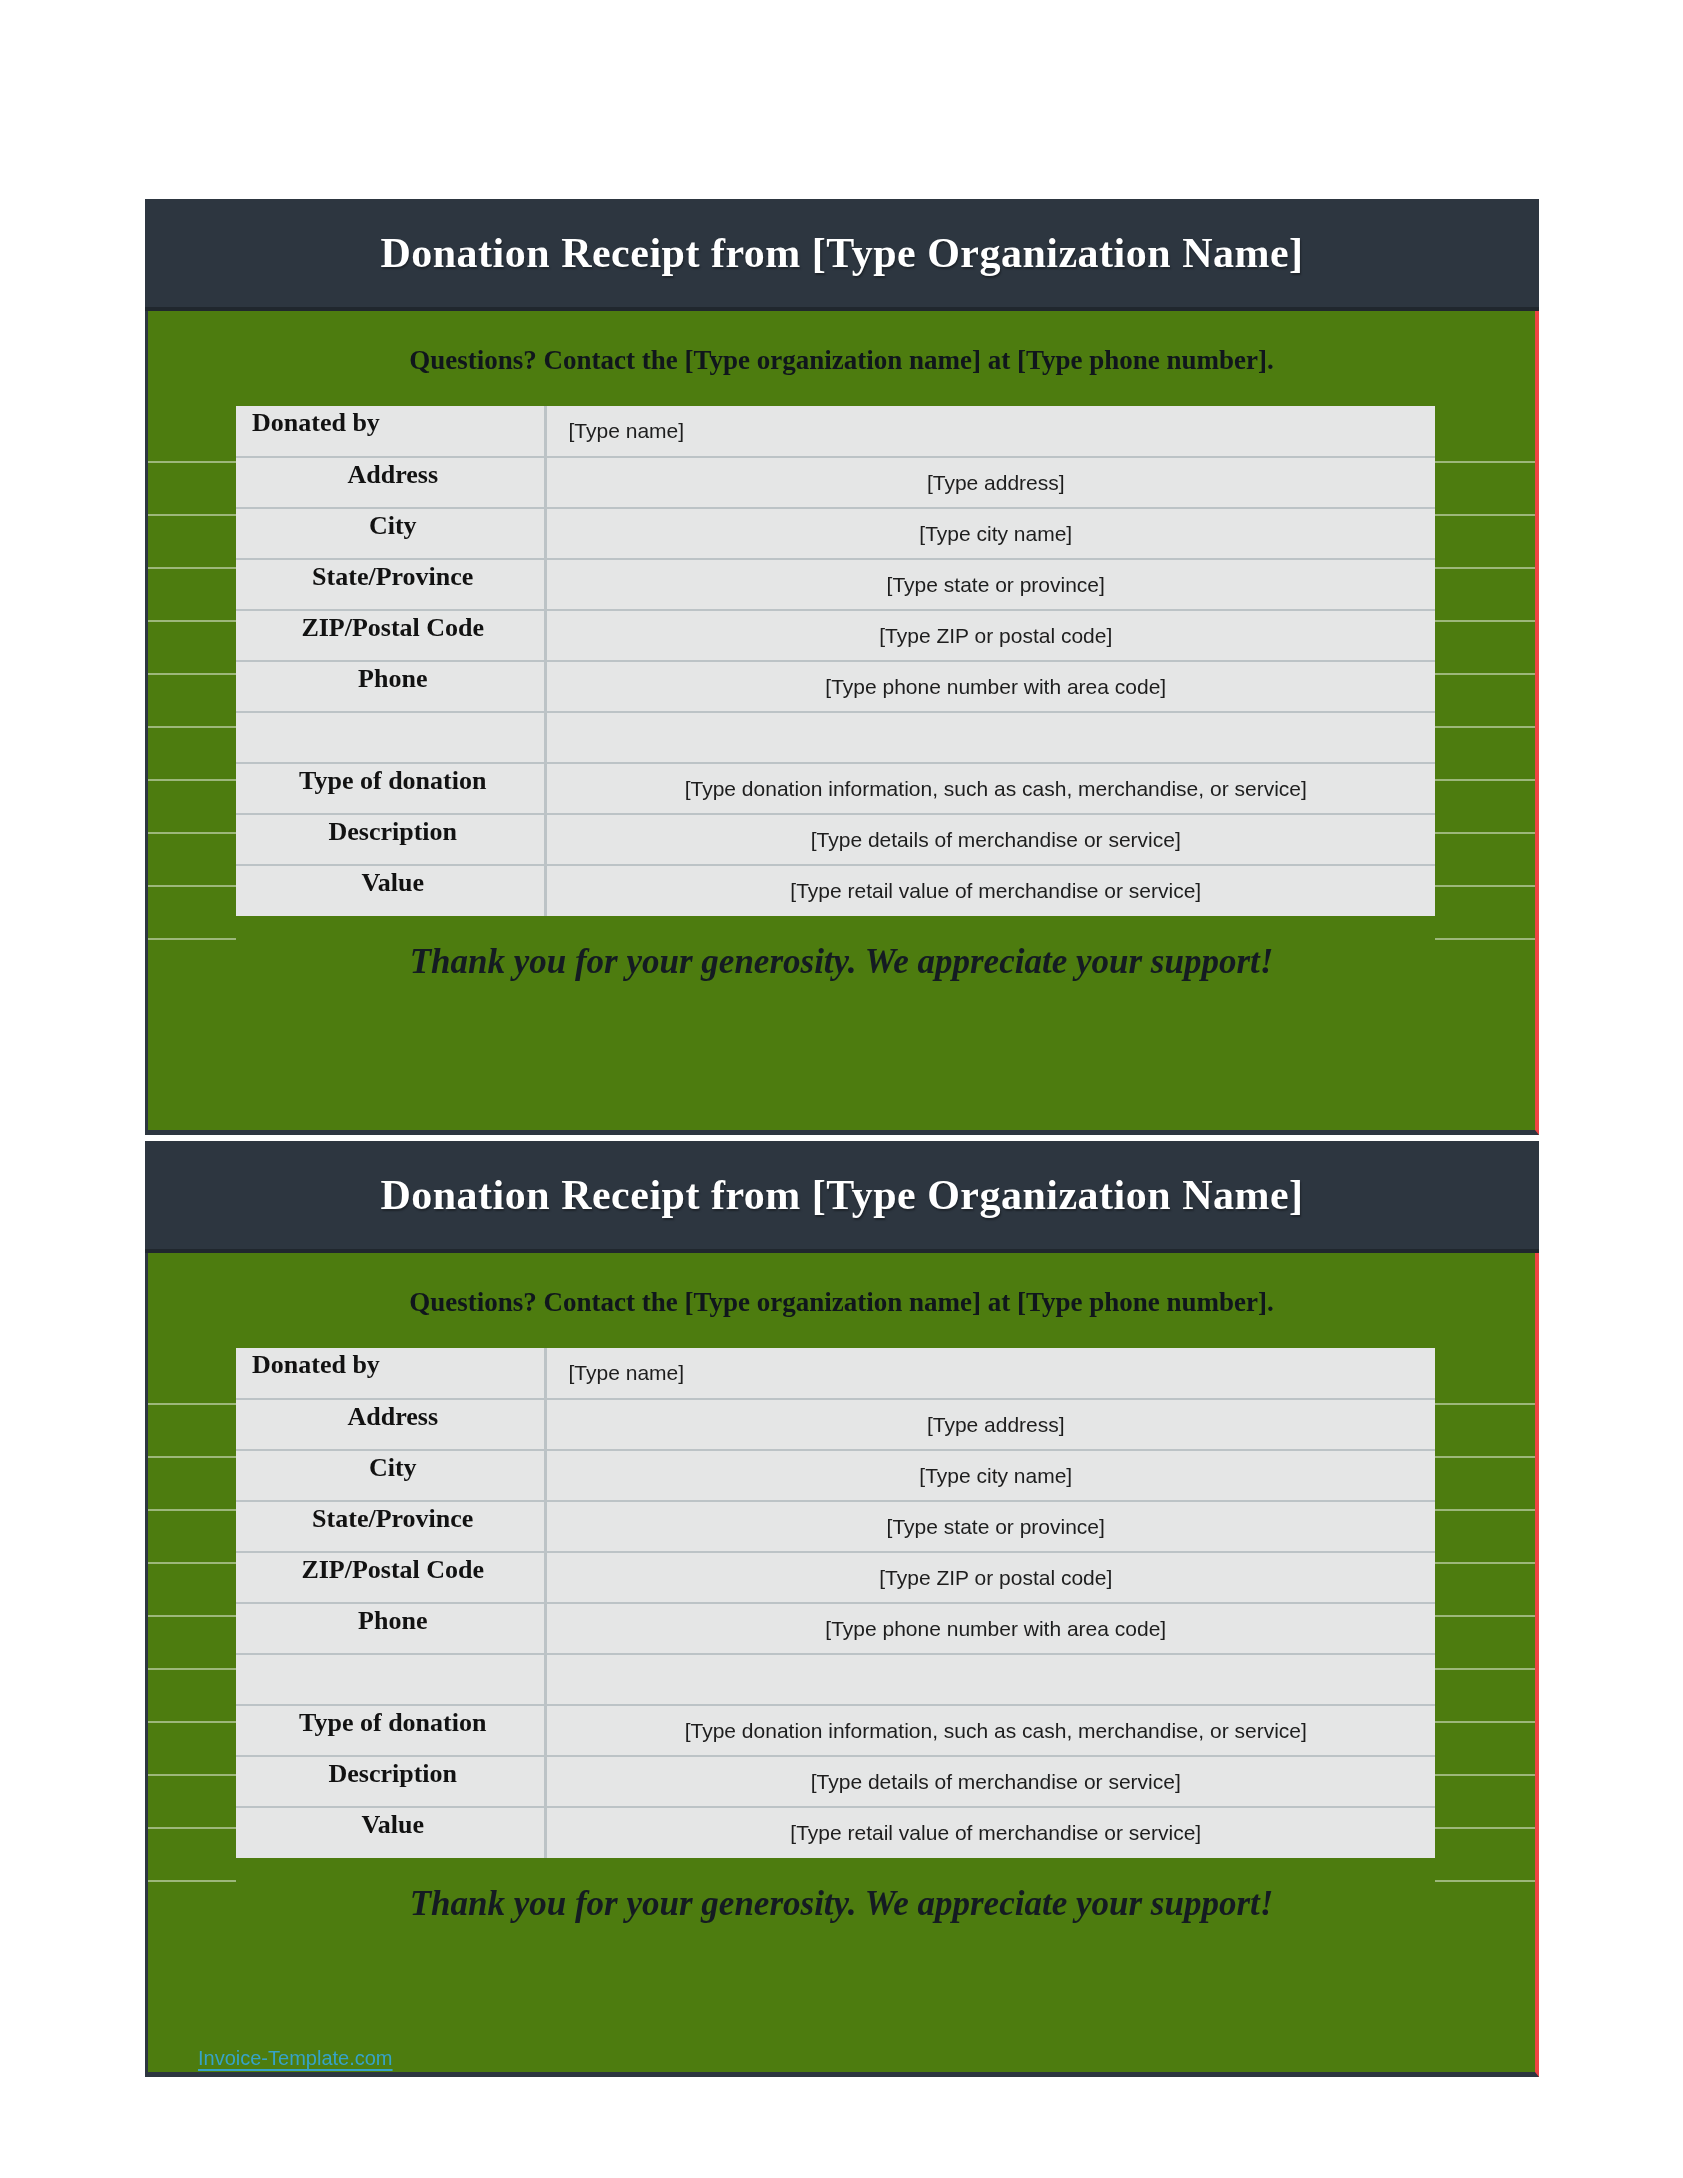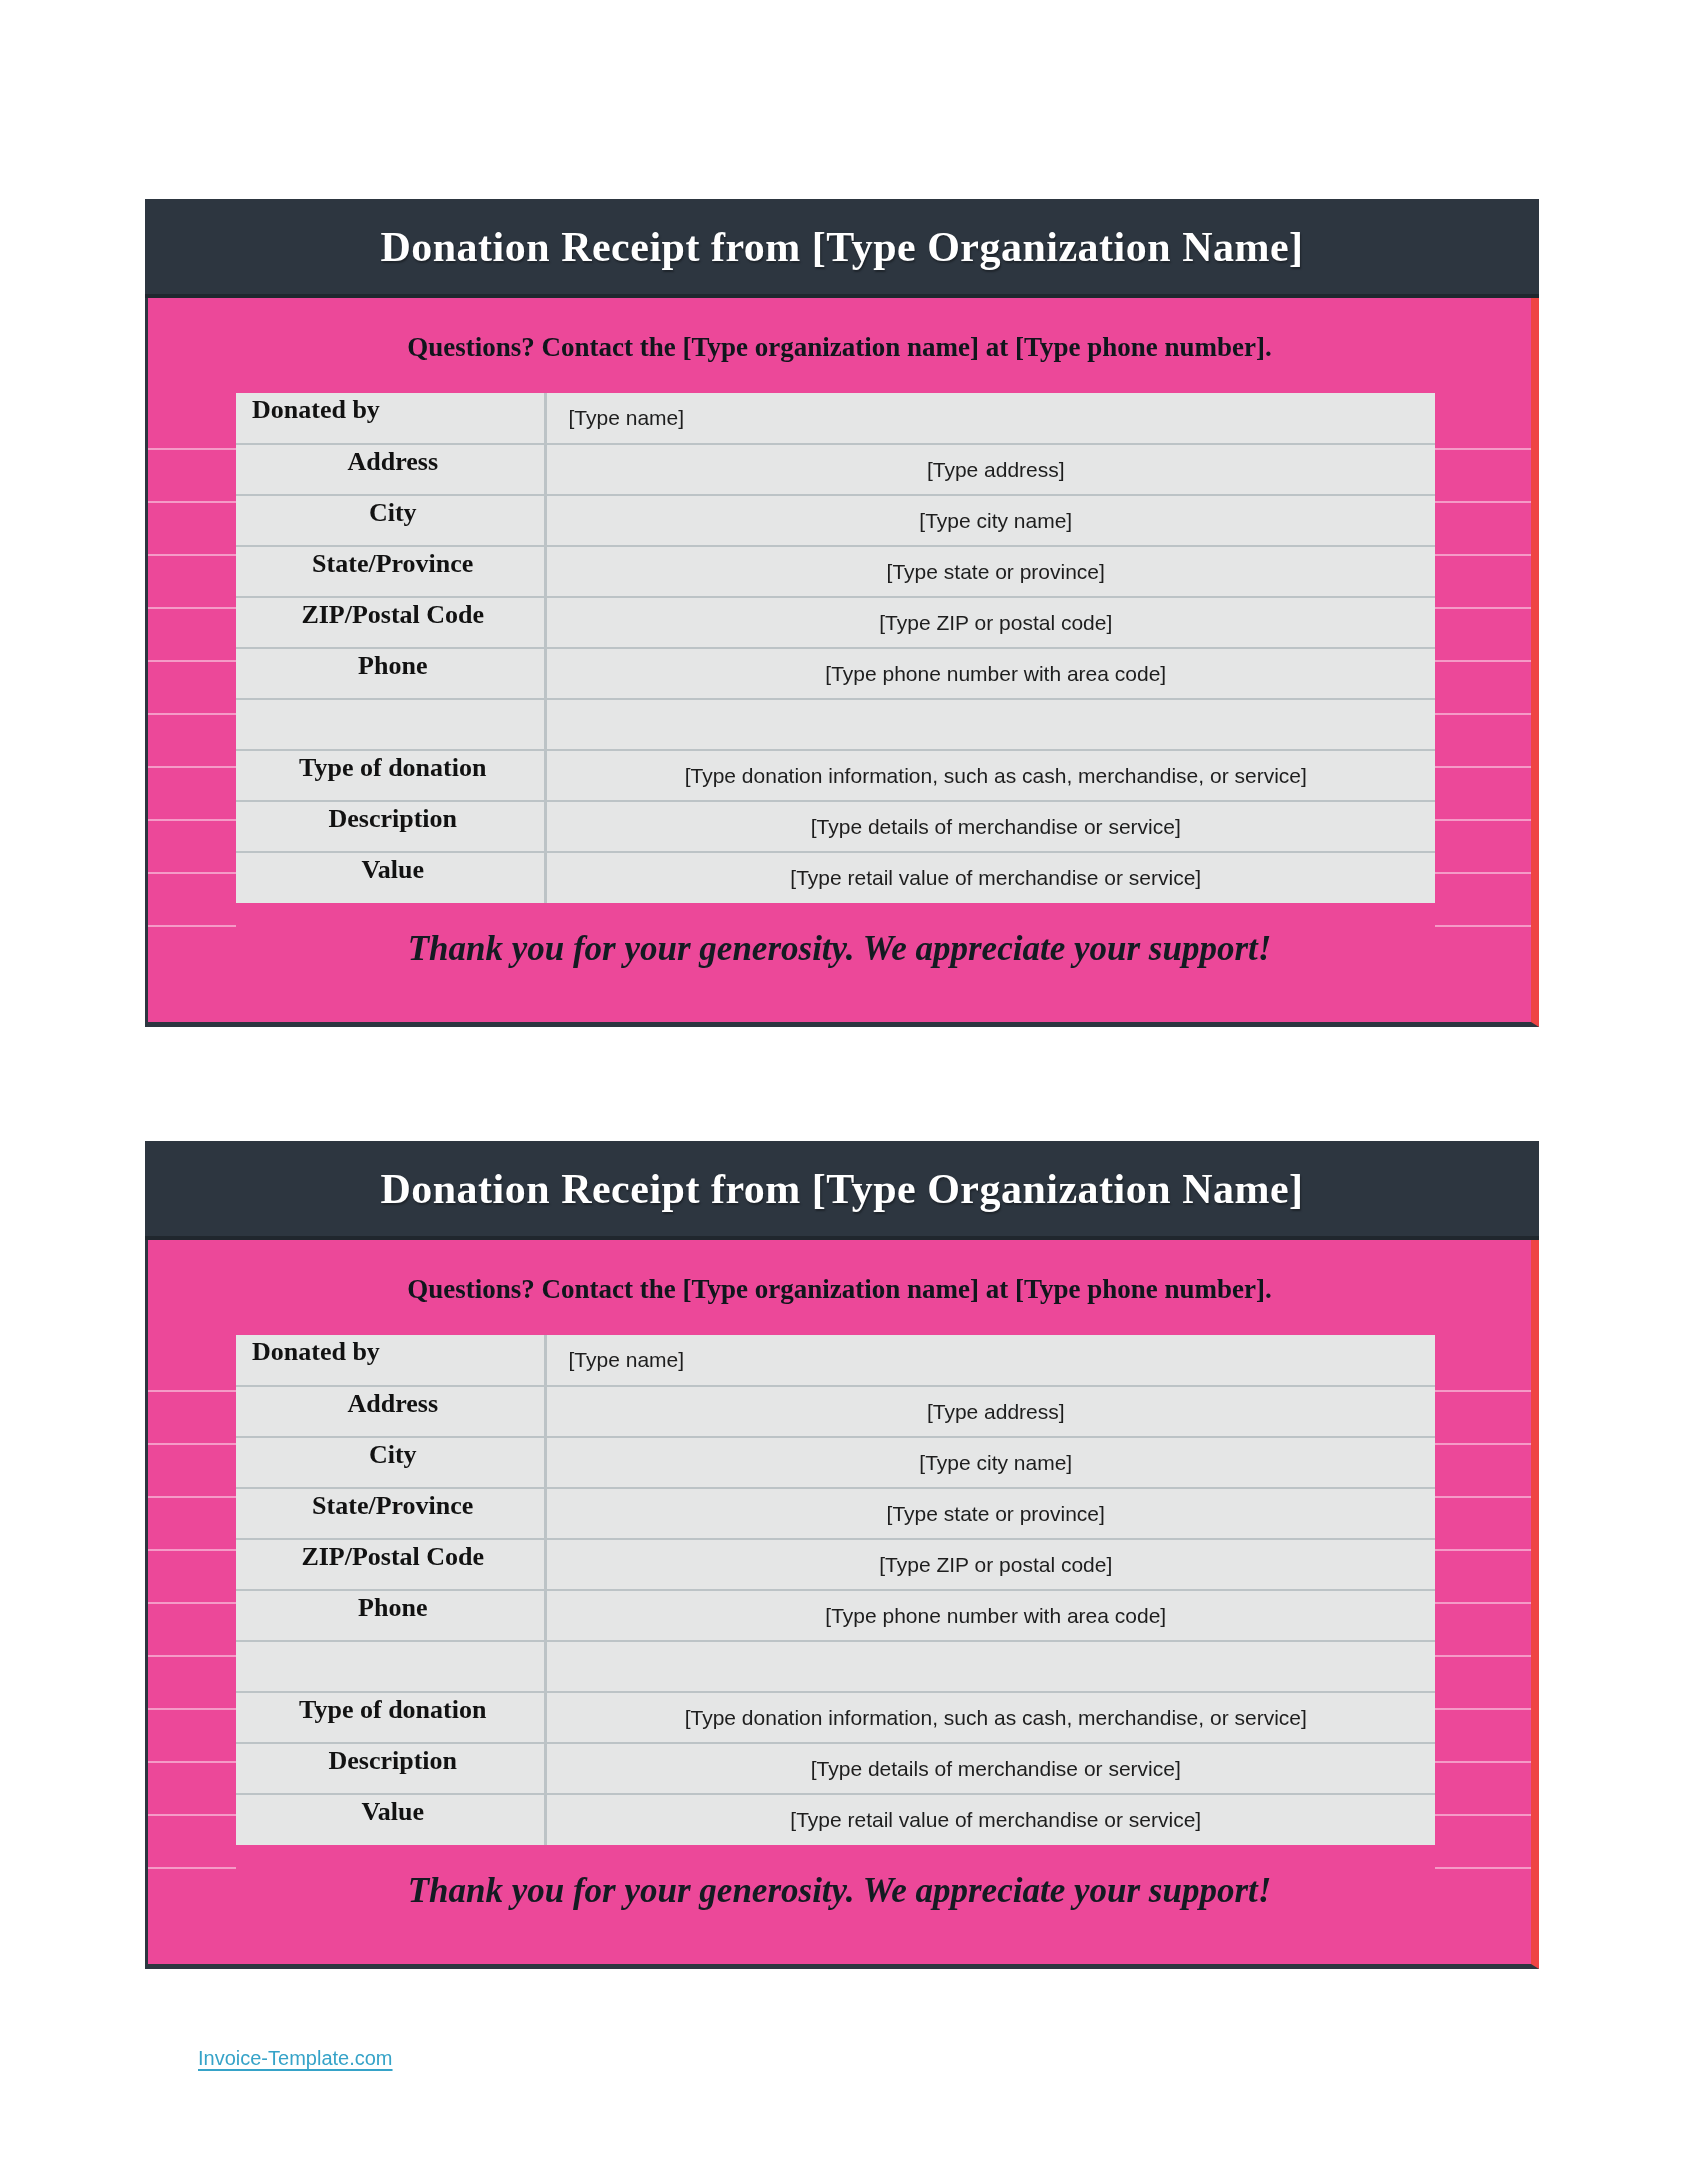--- a/index.html
+++ b/index.html
@@ -7,32 +7,32 @@
   body {
     width:1683px; height:2178px; position:relative;
     font-family:"Liberation Serif", serif;
   }
   .card {
     position:absolute; left:145px; width:1394px;
   }
   .card.first  { top:199px; }
   .card.second { top:1141px; }
   .card-header {
-    height:99px; background:#2d3640;
+    height:112px; background:#2d3640;
     border-bottom:4px solid #20272e;
     display:flex; align-items:center; justify-content:center;
   }
   .card-title {
     color:#ffffff; font-size:42px; font-weight:bold;
     letter-spacing:0.5px; text-shadow:1px 2px 2px rgba(0,0,0,0.35);
     white-space:nowrap;
   }
   .card-body {
-    position:relative; height:729px; background:#ec4899;
-    border-left:3px solid #2d3640; border-right:8px solid #ef4444;
+    position:relative; height:824px; background:#4d7c0f;
+    border-left:3px solid #2d3640; border-right:4px solid #ef4444;
     border-bottom:5px solid #2d3640;
   }
   .questions {
     padding-top:34px; text-align:center;
     font-size:27px; font-weight:bold; color:#10161c;
     white-space:nowrap;
   }
   
   .stripe {
     position:absolute; top:99px; height:533px; pointer-events:none;

